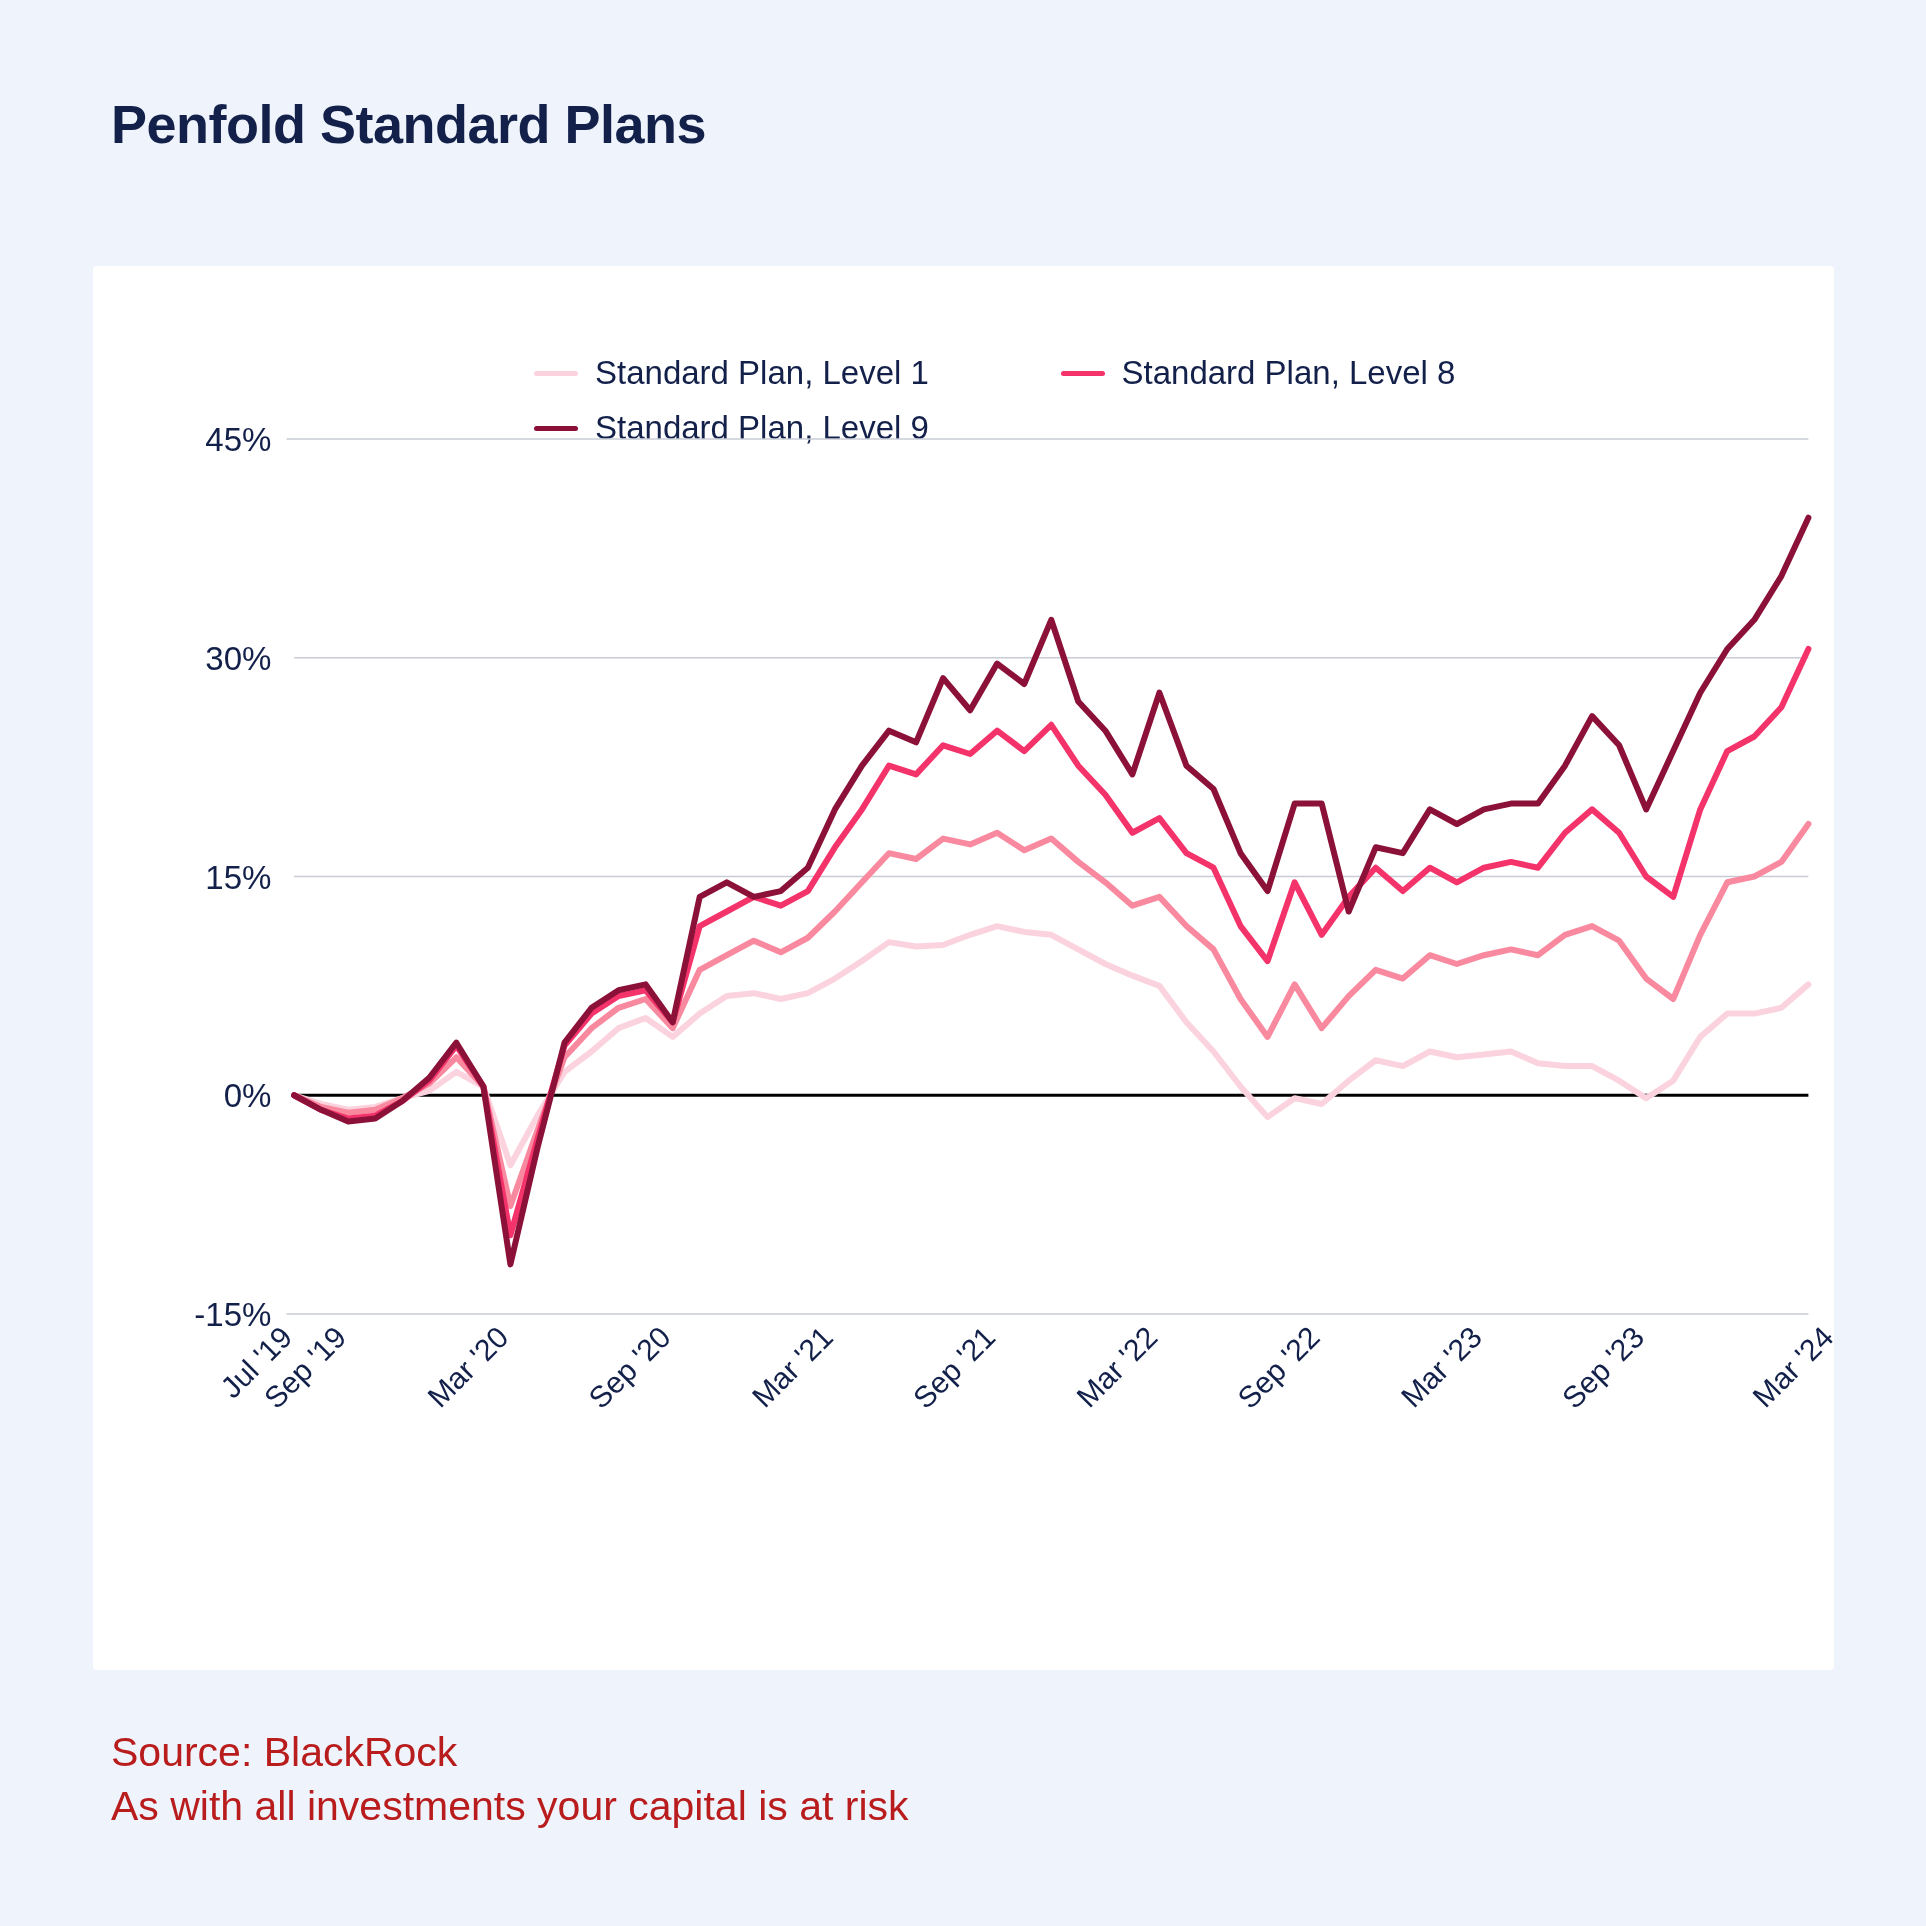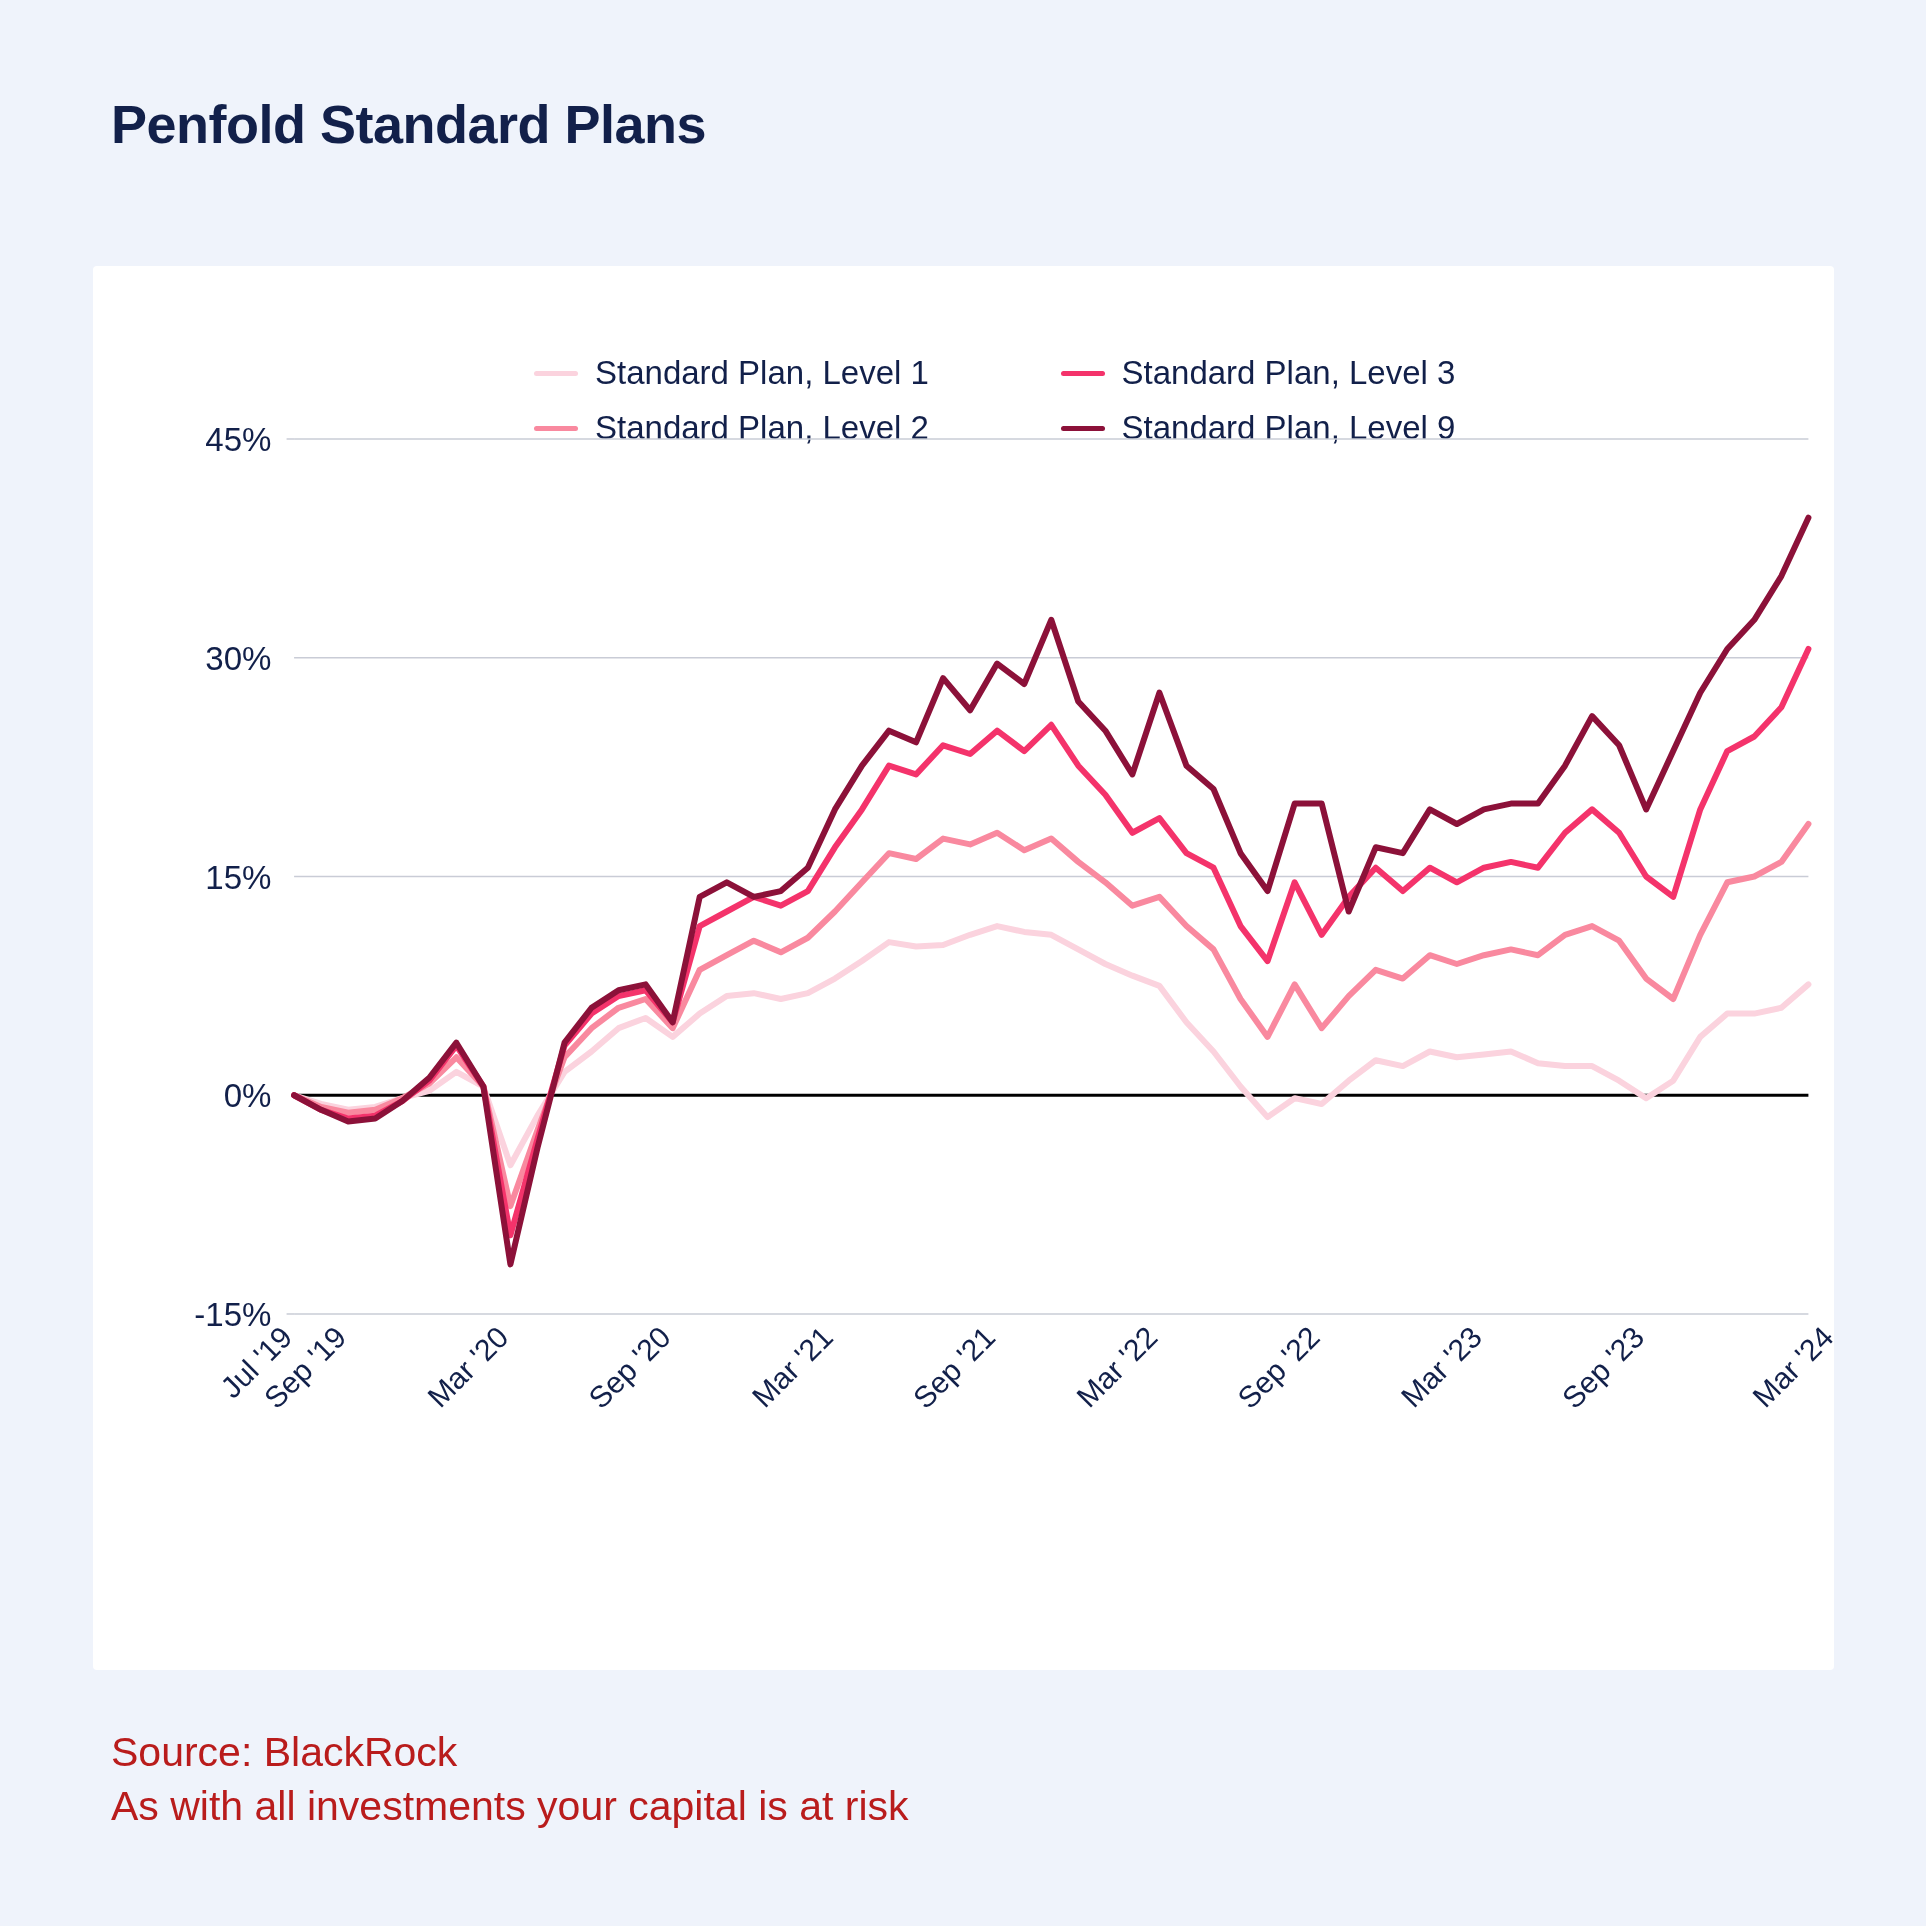--- a/index.html
+++ b/index.html
@@ -104,25 +104,21 @@
 
   <div class="chart-card">
 
     <div class="legend">
       <div class="legend-item">
         <span class="legend-swatch" style="background:#fbd3de"></span>
         <span class="legend-label">Standard Plan, Level 1</span>
       </div>
       <div class="legend-item">
         <span class="legend-swatch" style="background:#f4336b"></span>
-        <span class="legend-label">Standard Plan, Level 3</span>
-      </div>
-      <div class="legend-item">
-        <span class="legend-swatch" style="background:#f9899f"></span>
-        <span class="legend-label">Standard Plan, Level 2</span>
+        <span class="legend-label">Standard Plan, Level 8</span>
       </div>
       <div class="legend-item">
         <span class="legend-swatch" style="background:#8c1139"></span>
         <span class="legend-label">Standard Plan, Level 9</span>
       </div>
     </div>
 
     <div class="plot-wrap">
       <svg class="chart" width="1741" height="1404" viewBox="0 0 3470 2800">
         <g id="grid-group">

